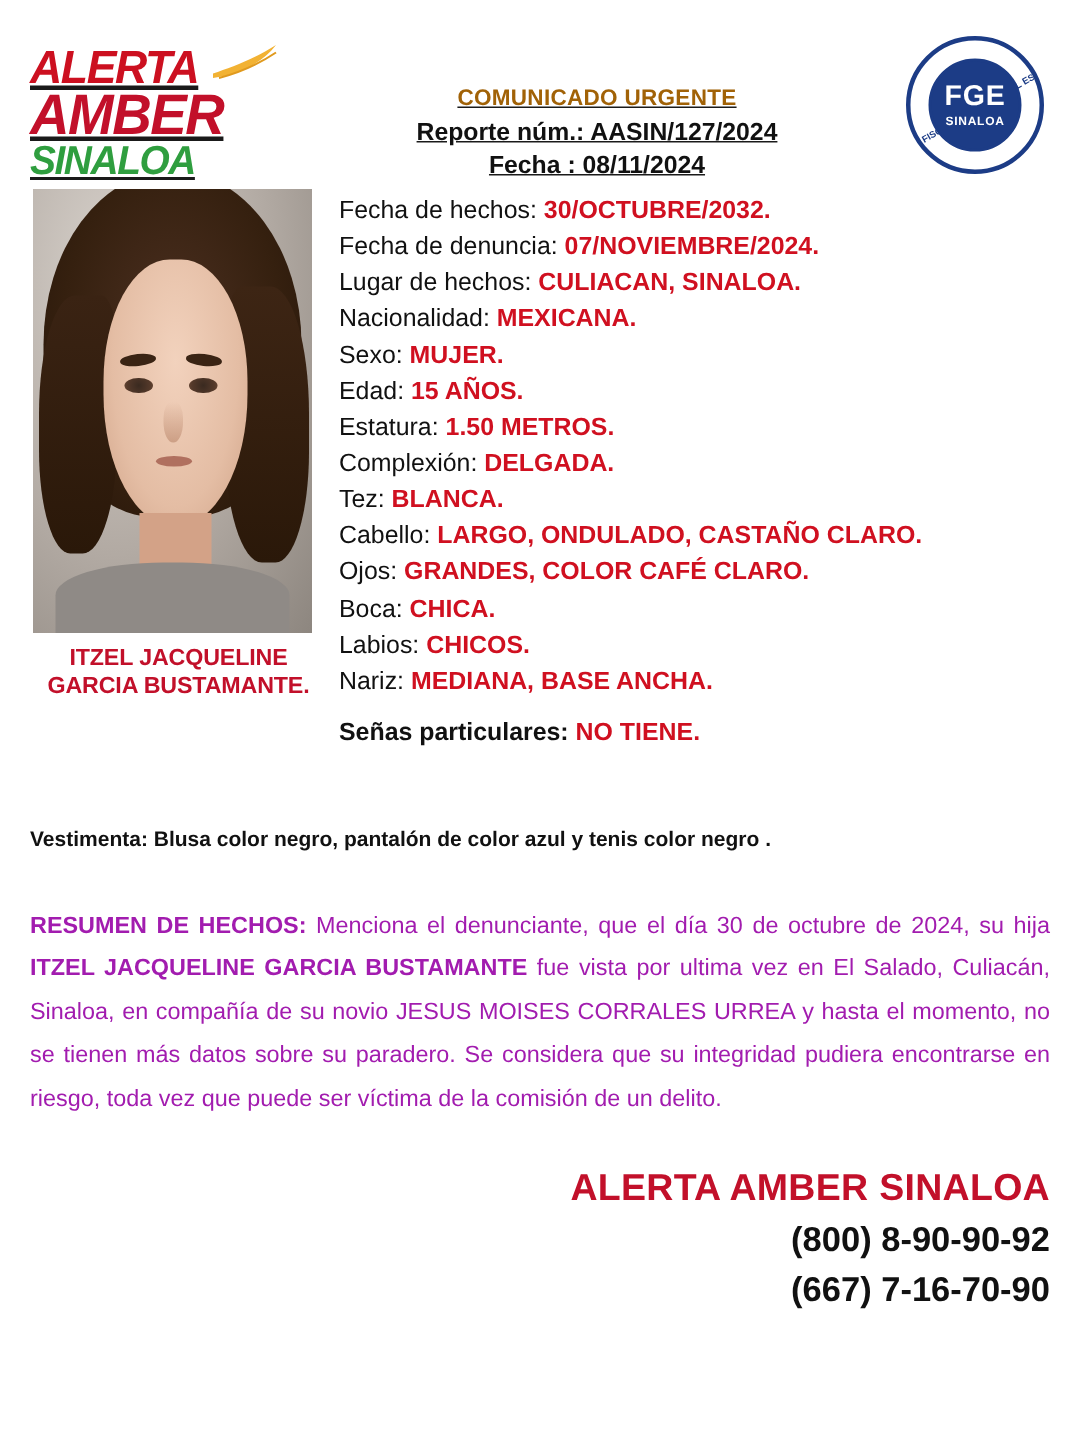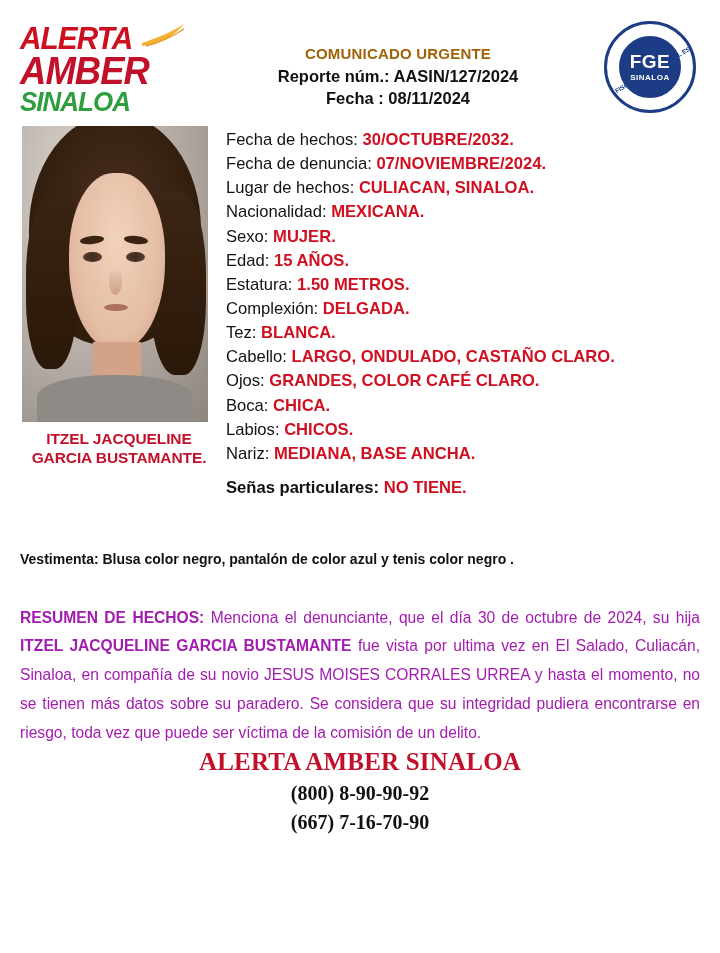--- a/index.html
+++ b/index.html
@@ -20,22 +20,23 @@
   .page {
     width: 720px;
     height: 953px;
     padding: 16px 20px 10px 20px;
     position: relative;
   }
 
   
   .header {
     display: flex;
-    align-items: center;
+    align-items: flex-end;
     height: 104px;
+    text-decoration: underline;
   }
 
   .logo-amber {
     width: 172px;
     flex: 0 0 172px;
     padding-top: 4px;
     line-height: 0.93;
     position: relative;
   }
   .logo-line {
@@ -288,31 +289,31 @@
     margin-top: 34px;
     font-size: 15.6px;
     line-height: 1.85;
     color: #a21caf;
     text-align: justify;
   }
   .resumen b { font-weight: bold; }
 
   
   .footer {
-    text-align: center;
-    font-family: Liberation Serif, serif;
+    margin-top: 30px;
+    text-align: right;
   }
   .footer-title {
     font-size: 25px;
     font-weight: bold;
     color: #c2102a;
     letter-spacing: 0.2px;
   }
   .footer-phone {
-    font-size: 20px;
+    font-size: 23px;
     font-weight: bold;
     color: #111;
     margin-top: 6px;
   }
 </style>
 </head>
 <body>
 
 <div class="page">
 

